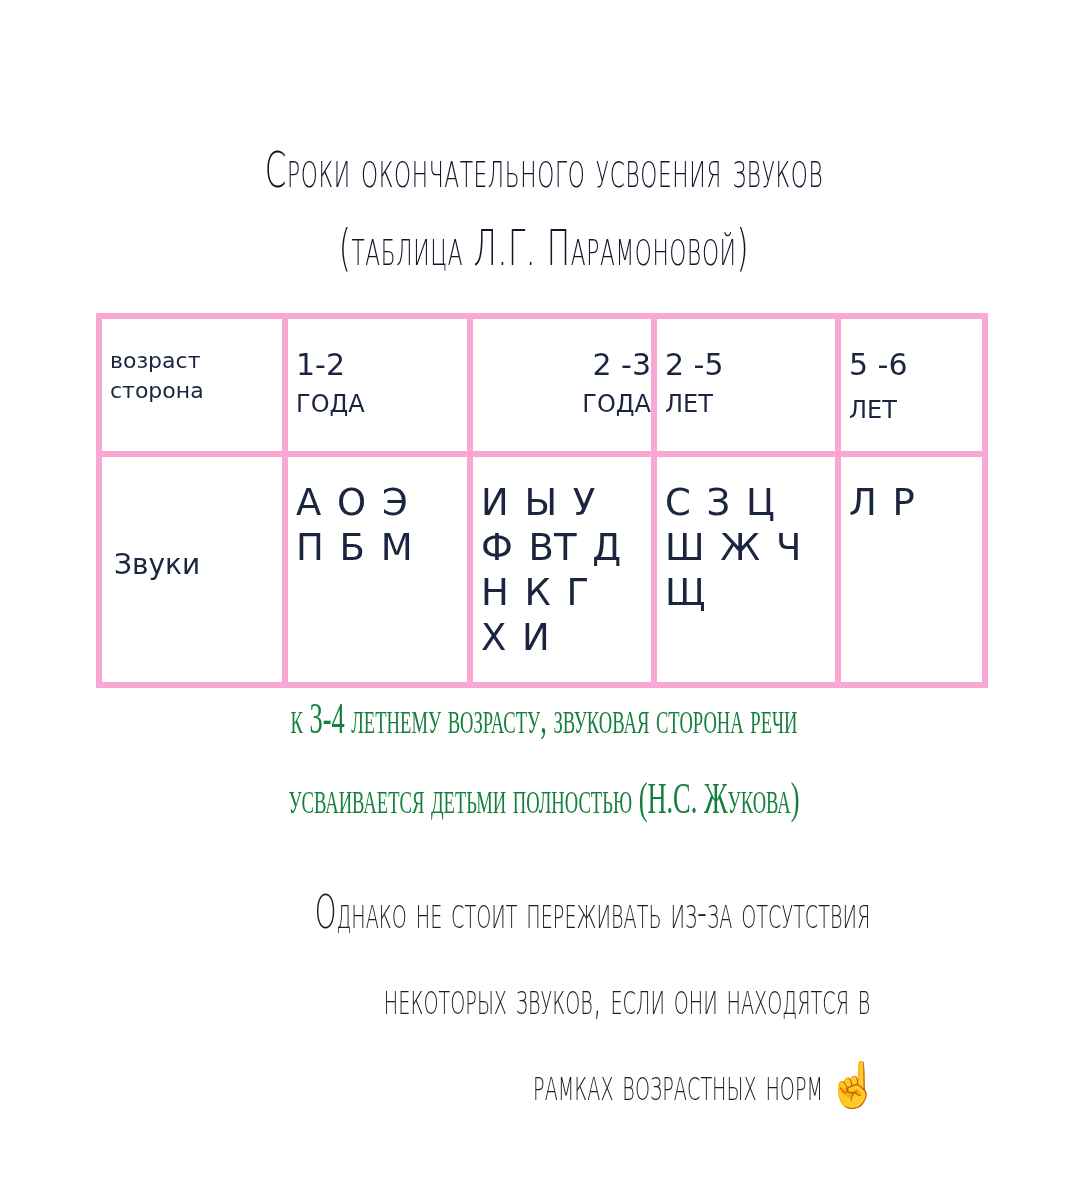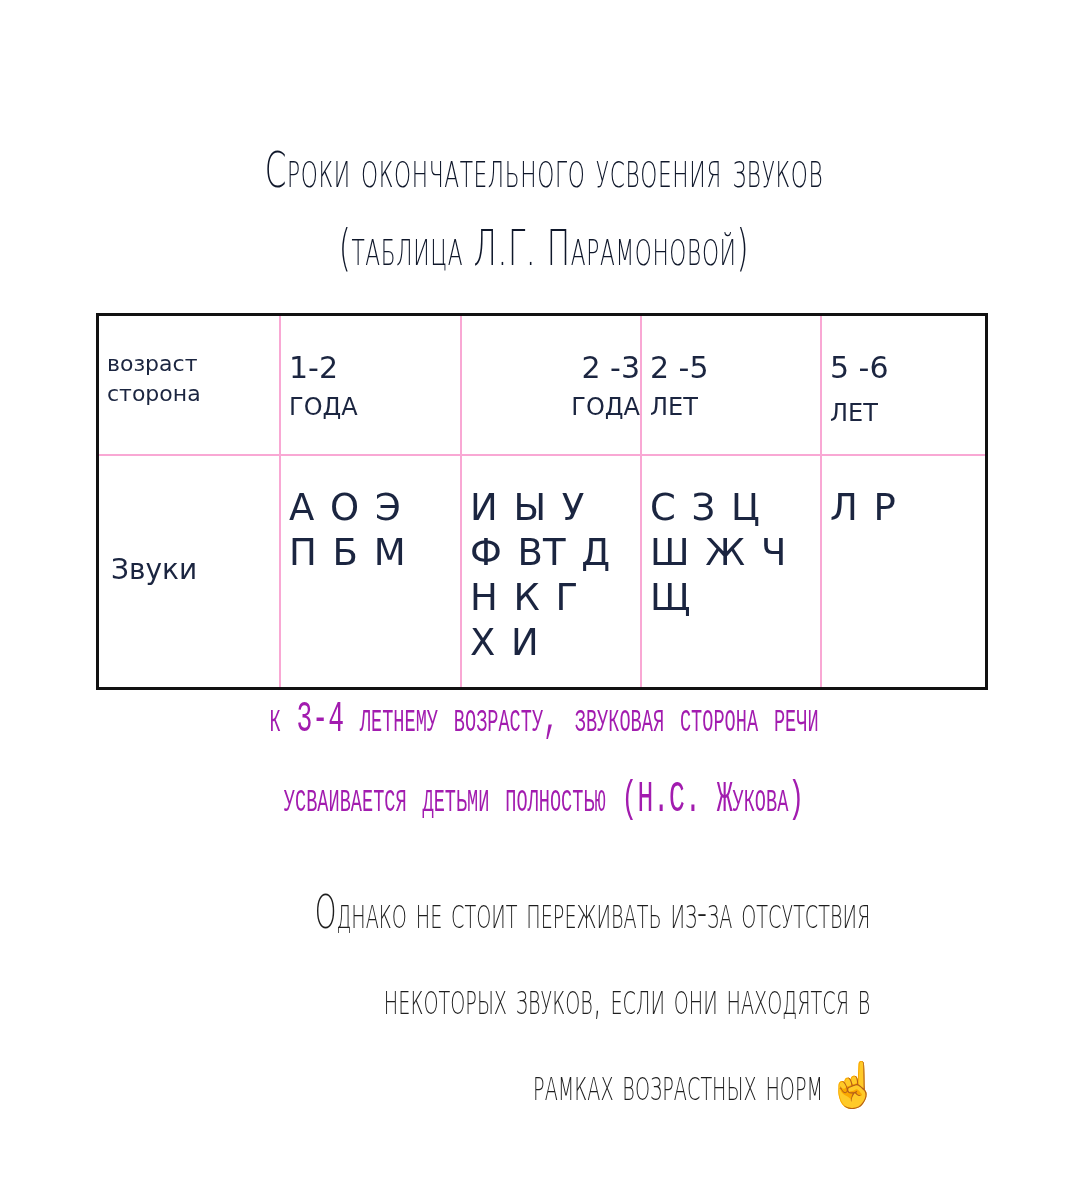--- a/index.html
+++ b/index.html
@@ -42,23 +42,23 @@
       position: absolute;
       left: 96px;
       top: 313px;
       width: 892px;
       border-collapse: collapse;
       border: 3px solid #111111;
       font-family: "DejaVu Sans", sans-serif;
       color: #1b2540;
     }
     table.sounds td {
-      border: 2px solid #f9a8d4;
+      border: 6px solid #f9a8d4;
       vertical-align: top;
-      padding: 17px 0 0 8px;
+      padding: 11px 0 0 8px;
     }
     .col0 { width: 172px; }
     .col1 { width: 171px; margin-left: 9px; }
     .col2 { width: 170px; text-align: right; }
     .col3 { width: 170px; }
     .row-head td { height: 121px; }
     .row-body td { height: 214px; }
 
     .age-label {
       font-size: 22px;
@@ -89,22 +89,22 @@
       white-space: pre;
       word-spacing: 4px;
     }
 
     .note-block {
       position: absolute;
       left: 0;
       top: 690px;
       width: 1088px;
       text-align: center;
-      font-family: Liberation Mono, monospace;
-      color: #a21caf;
+      font-family: Liberation Serif, serif;
+      color: #15803d;
     }
     .note-line {
       display: block;
       font-size: 44px;
       line-height: 58px;
       height: 58px;
       font-weight: 200;
       transform: scaleX(0.6);
       transform-origin: center;
       white-space: nowrap;

